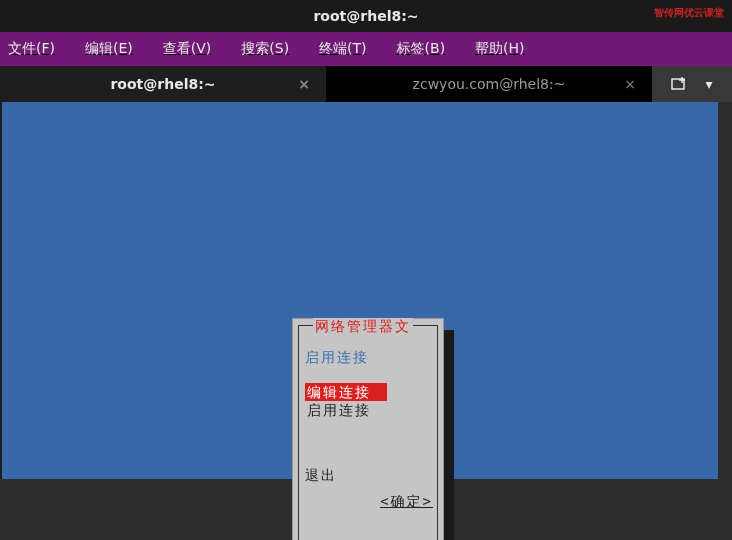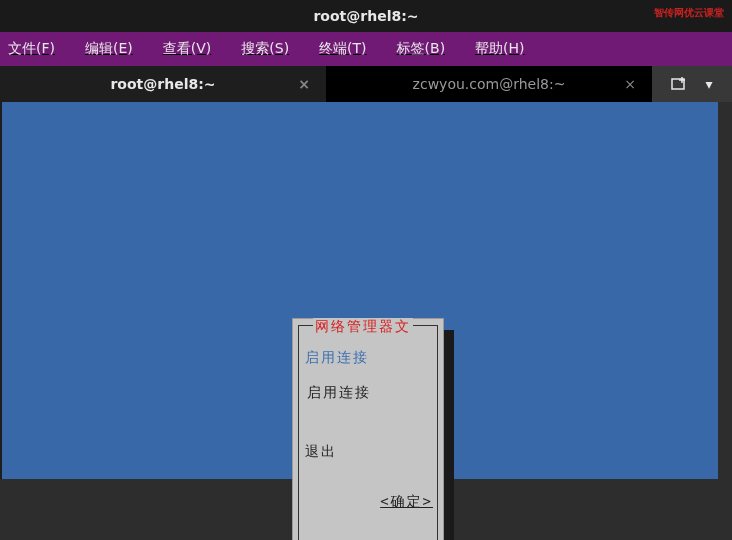--- a/index.html
+++ b/index.html
@@ -165,21 +165,21 @@
       white-space: nowrap;
     }
     .menu-option.selected {
       background: #d82020;
       color: #fff;
       padding-right: 16px;
     }
     .menu-quit {
       position: absolute;
       left: 12px;
-      top: 124px;
+      top: 148px;
       color: #222;
       letter-spacing: 2px;
       cursor: pointer;
       text-align: center;
     }
     .ok-button {
       position: absolute;
       right: 10px;
       top: 174px;
       color: #222;
@@ -227,19 +227,20 @@
   </div>
 </div>
 
 <div class="terminal-area">
   <div class="dialog-shadow"></div>
   <div class="dialog">
     <div class="dialog-inner"></div>
     <div class="dialog-title">网络管理器文</div>
     <div class="dialog-prompt">启用连接</div>
     <div class="menu-list">
+      <div class="menu-option selected">编辑连接</div>
       <div class="menu-option">启用连接</div>
     </div>
     <div class="menu-quit">退出</div>
     <div class="ok-button">&lt;确定&gt;</div>
   </div>
   <div class="scrollbar"></div>
 </div>
 
 </body></html>

